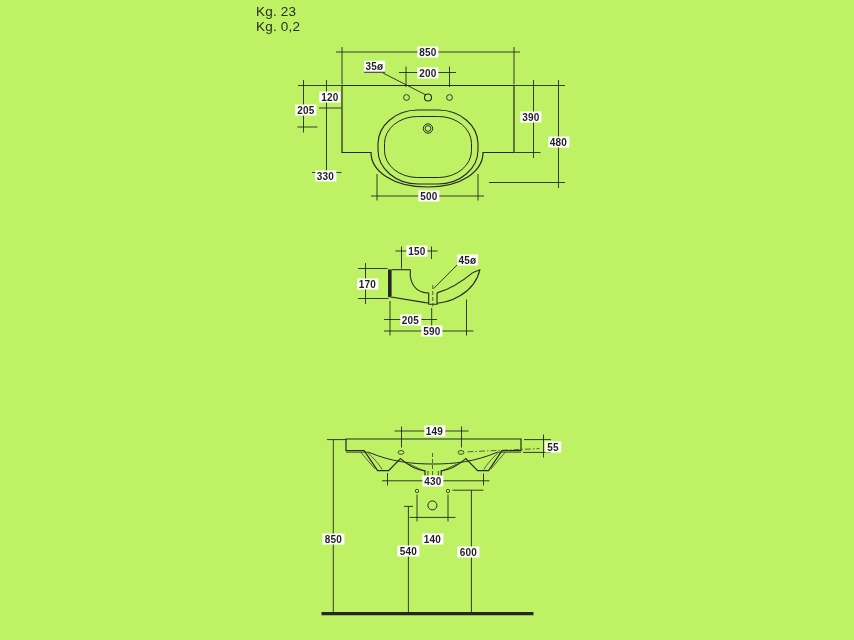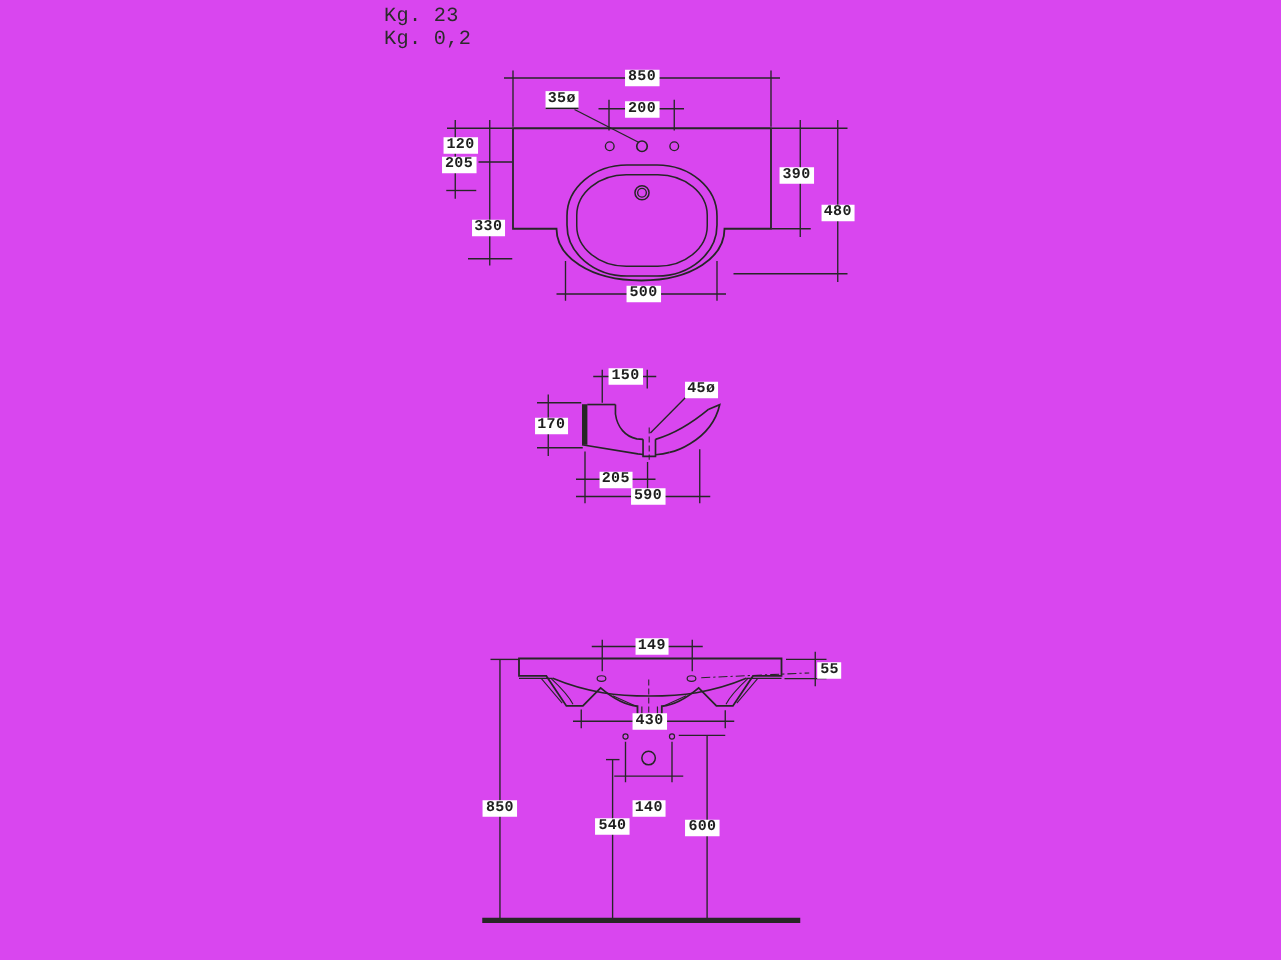--- a/index.html
+++ b/index.html
@@ -1,20 +1,20 @@
 <!DOCTYPE html>
 <html><head>
 <meta charset="utf-8">
 <style>
   html,body{margin:0;padding:0;background:#ffffff;}
   .sheet{
     position:relative;
     width:854px;height:640px;
-    background:#d946ef;
-    font-family:Liberation Mono, monospace;
+    background:#bef264;
+    font-family:Liberation Sans, sans-serif;
     overflow:hidden;
   }
   .sheet svg{position:absolute;left:0;top:0;}
   .weights{
     position:absolute;left:256px;top:5px;
     font-size:13.5px;line-height:14.5px;color:#2b2b2b;
     letter-spacing:.2px;
   }
   .dim{
     position:absolute;
@@ -153,23 +153,23 @@
   </svg>
 
   <div class="weights">
     <div>Kg. 23</div>
     <div>Kg. 0,2</div>
   </div>
 
   <span class="dim" style="left:428px;top:52px">850</span>
   <span class="dim underline" style="left:374.5px;top:66.5px">35ø</span>
   <span class="dim" style="left:428px;top:72.5px">200</span>
-  <span class="dim" style="left:307px;top:96.5px">120</span>
+  <span class="dim" style="left:330px;top:96.5px">120</span>
   <span class="dim" style="left:306px;top:110px">205</span>
-  <span class="dim" style="left:325.5px;top:152px">330</span>
+  <span class="dim" style="left:325.5px;top:176px">330</span>
   <span class="dim" style="left:531px;top:116.5px">390</span>
   <span class="dim" style="left:558.5px;top:141.5px">480</span>
   <span class="dim" style="left:429px;top:195.5px">500</span>
 
   <span class="dim" style="left:417px;top:251px">150</span>
   <span class="dim" style="left:467.5px;top:259.5px">45ø</span>
   <span class="dim" style="left:367.5px;top:284px">170</span>
   <span class="dim" style="left:410.5px;top:319.5px">205</span>
   <span class="dim" style="left:432px;top:331px">590</span>
 

